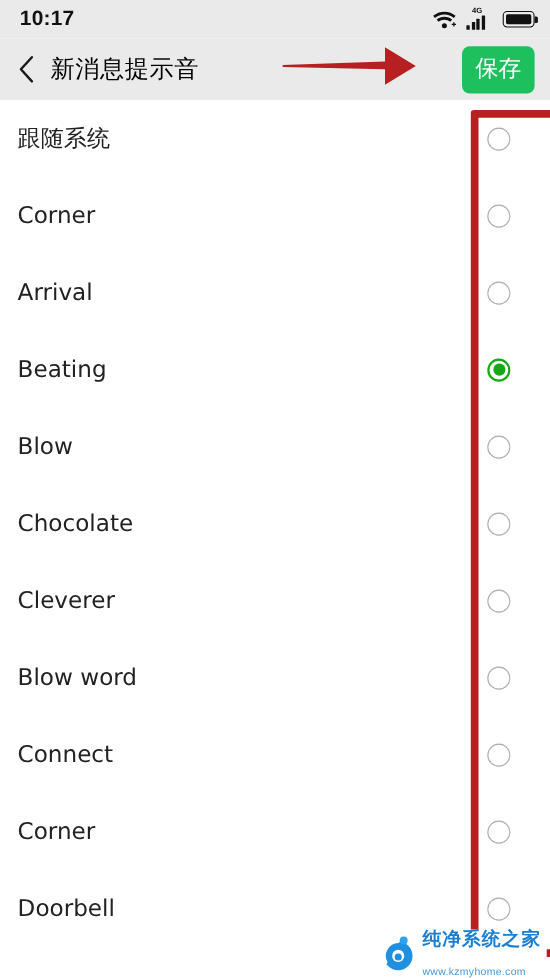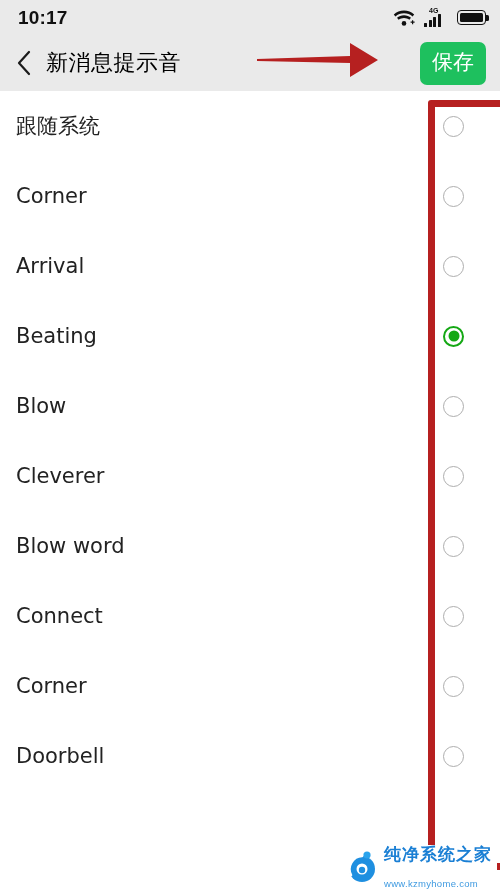--- a/index.html
+++ b/index.html
@@ -199,20 +199,24 @@
     <div class="list-row">
       <span class="row-label">Arrival</span>
       <span class="radio"></span>
     </div>
     <div class="list-row">
       <span class="row-label">Beating</span>
       <span class="radio selected"></span>
     </div>
     <div class="list-row">
       <span class="row-label">Blow</span>
+      <span class="radio"></span>
+    </div>
+    <div class="list-row">
+      <span class="row-label">Chocolate</span>
       <span class="radio"></span>
     </div>
     <div class="list-row">
       <span class="row-label">Cleverer</span>
       <span class="radio"></span>
     </div>
     <div class="list-row">
       <span class="row-label">Blow word</span>
       <span class="radio"></span>
     </div>

